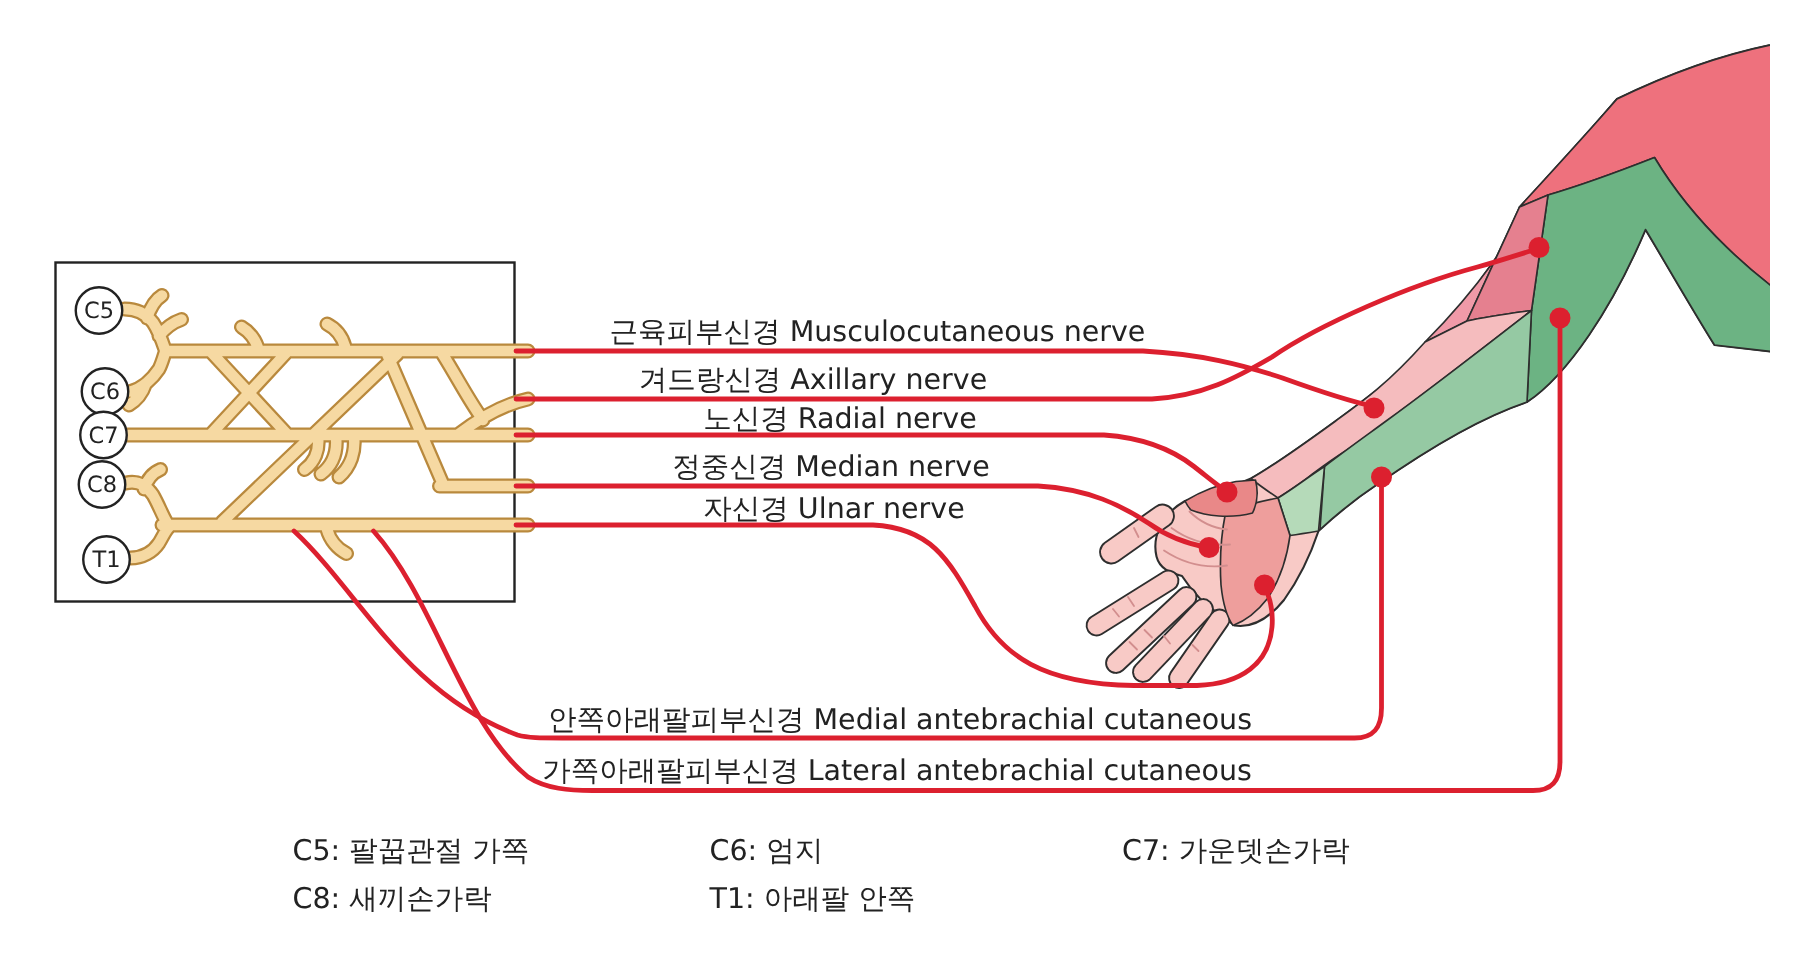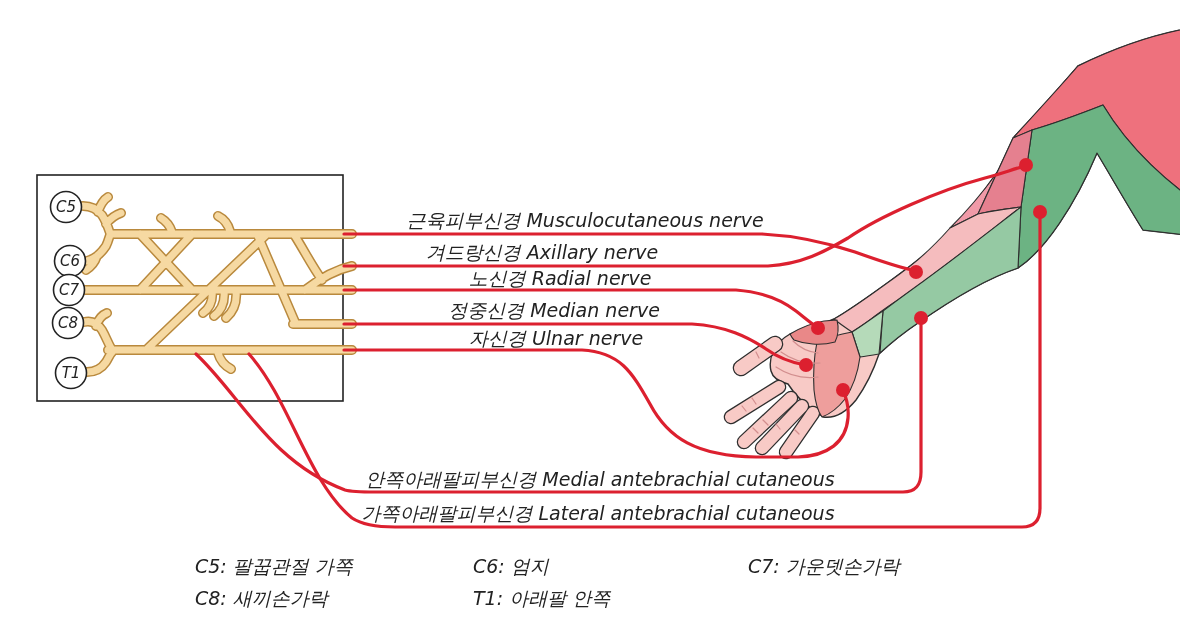--- a/index.html
+++ b/index.html
@@ -1,17 +1,17 @@
 <!DOCTYPE html>
 <html><head>
 <meta charset="utf-8">
 <style>
   html,body{margin:0;padding:0;background:#ffffff;}
   #stage{position:relative;width:1180px;height:638px;background:#ffffff;overflow:hidden;
-         font-family:"DejaVu Sans","Liberation Sans",sans-serif;font-style:italic;}
+         font-family:"DejaVu Sans","Liberation Sans",sans-serif;}
   svg{position:absolute;left:0;top:0;}
   svg text{font-family:"DejaVu Sans","Liberation Sans",sans-serif;fill:#222222;}
   .nerve-label{font-size:19px;}
   .legend-label{font-size:19px;}
   .root-label{font-size:15px;}
   .outline{stroke:#2e2e2e;stroke-width:1.4;stroke-linejoin:round;}
   .thin-outline{stroke:#2e2e2e;stroke-width:1.1;stroke-linejoin:round;}
   .red-line{fill:none;stroke-width:3.2;stroke-linecap:round;stroke-linejoin:round;}
   .plexus-dark{fill:none;stroke:#b9893d;stroke-width:10;stroke-linecap:round;stroke-linejoin:round;}
   .plexus-light{fill:none;stroke-width:7;stroke-linecap:round;stroke-linejoin:round;}

